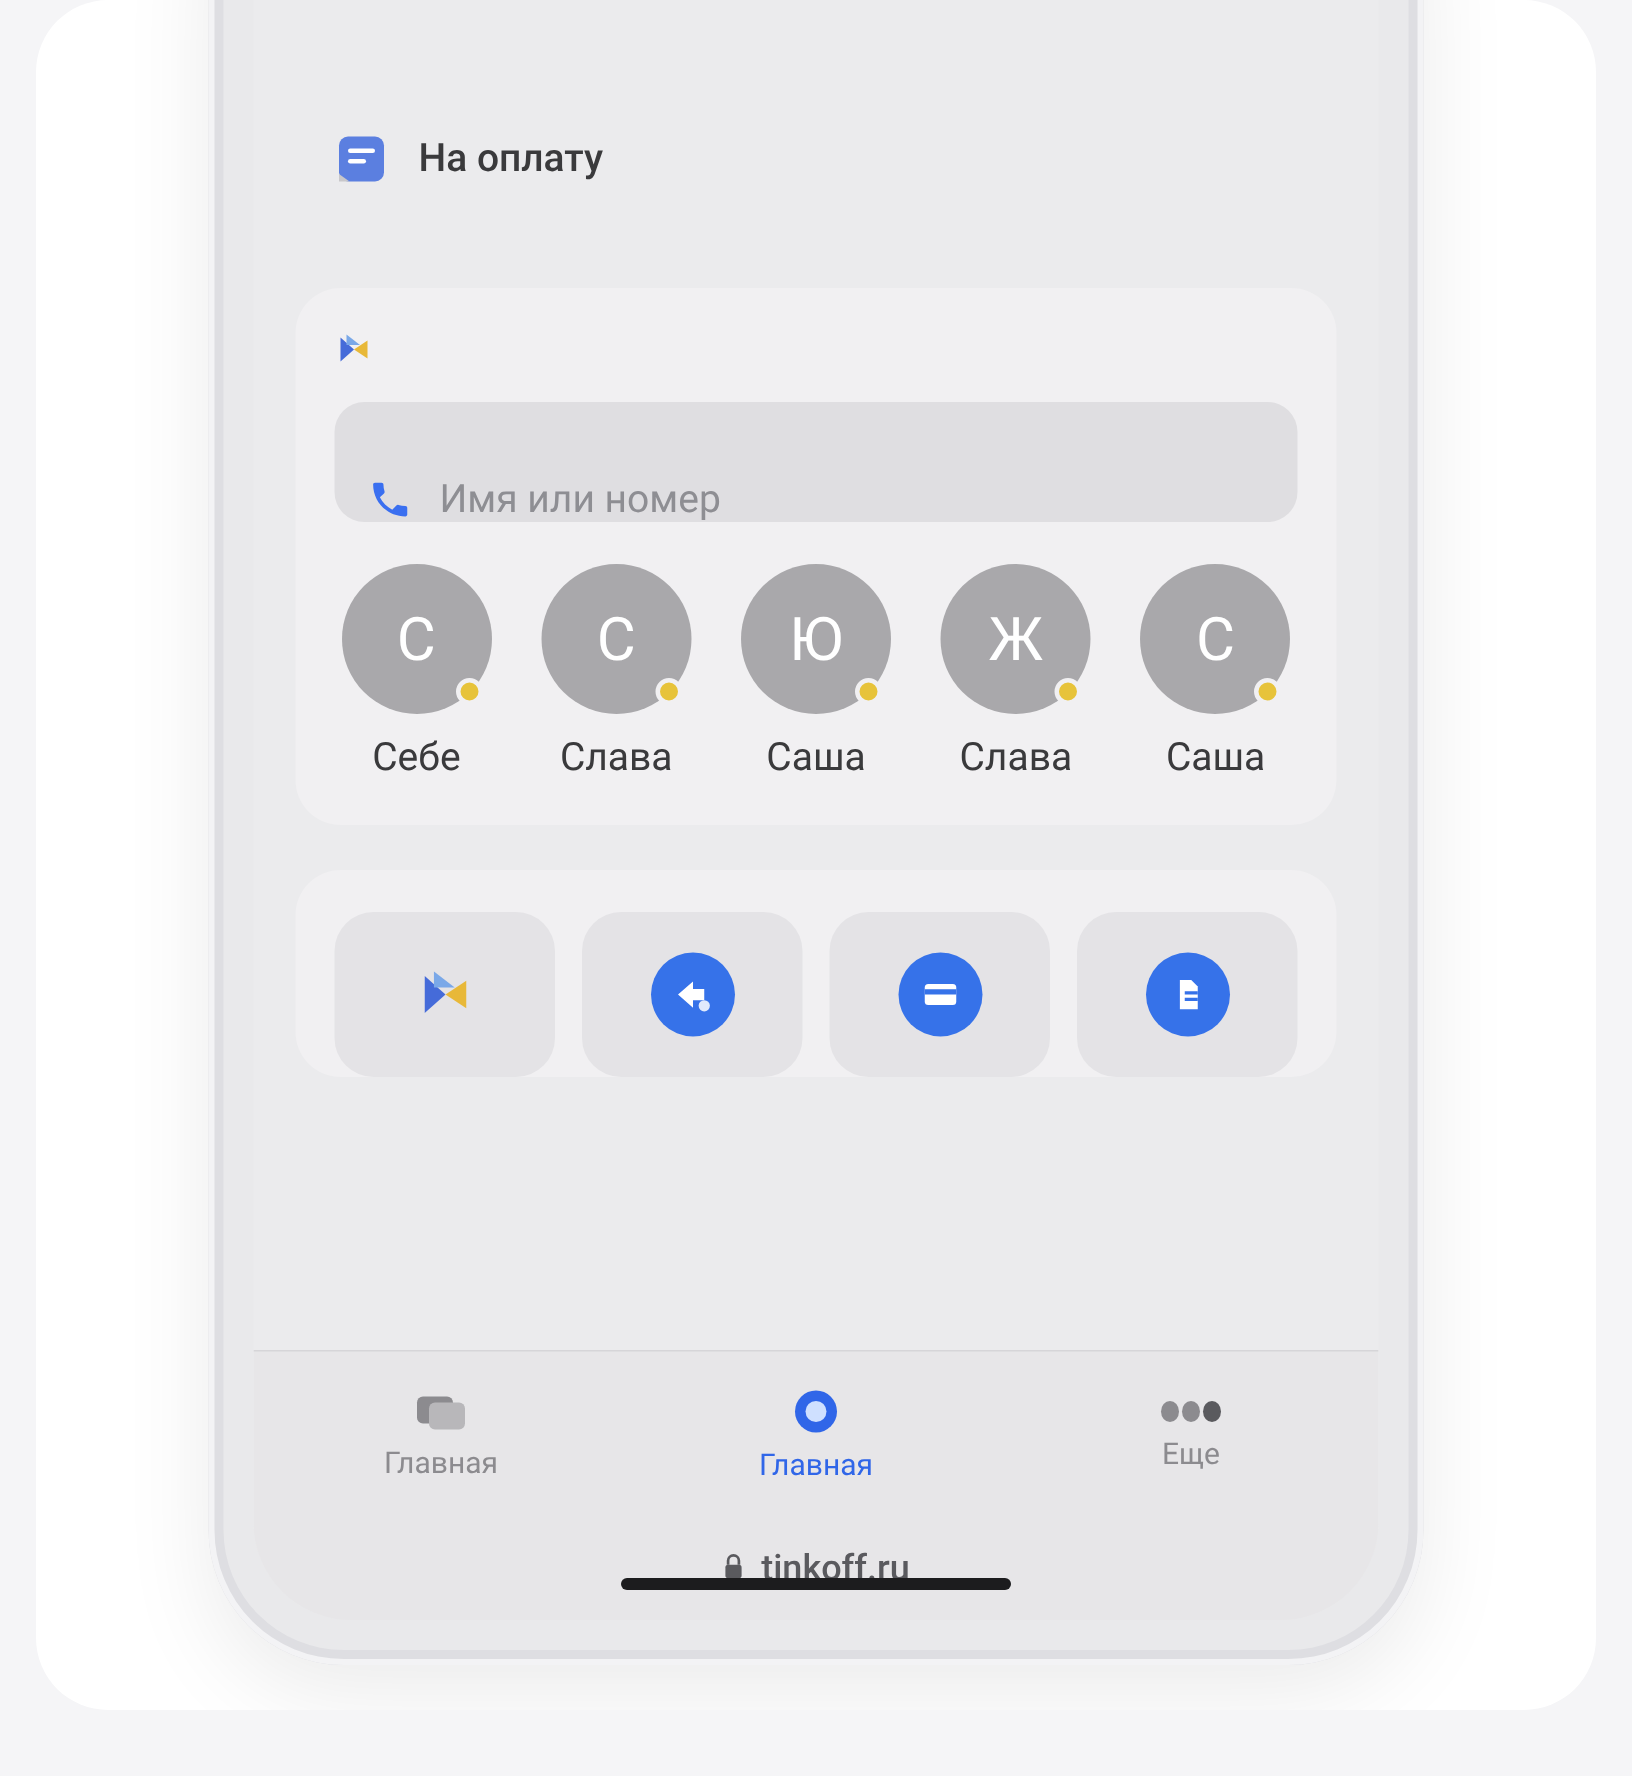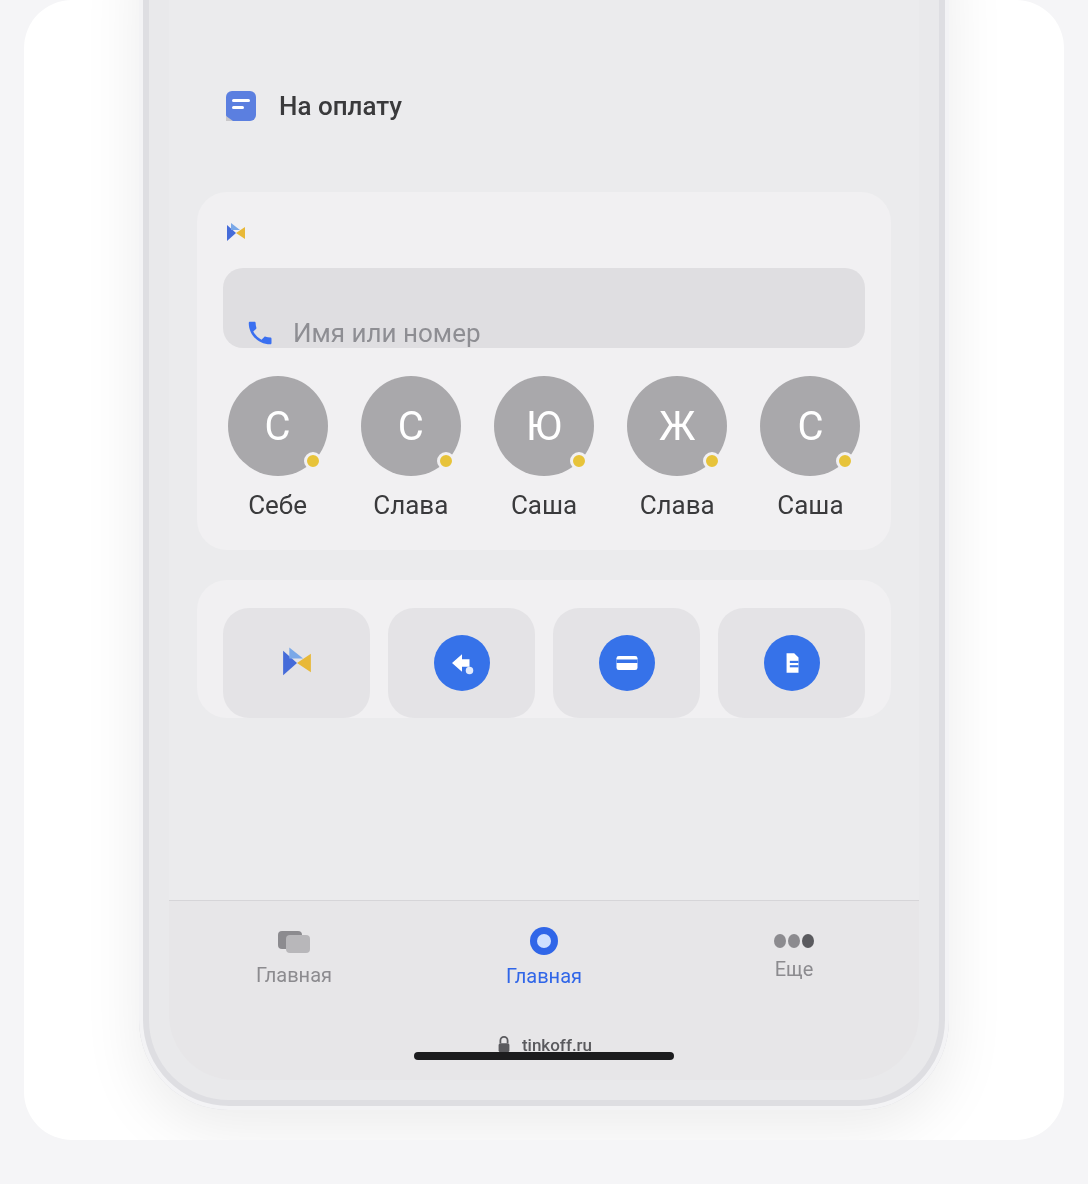--- a/index.html
+++ b/index.html
@@ -196,21 +196,21 @@
 
   
   .browser {
     height: 70px;
     background:#e7e6e8;
     display:flex;
     align-items:center;
     justify-content:center;
     gap:10px;
     color:#5a5a5e;
-    font-size:17px;
+    font-size:24px;
     font-weight:500;
   }
   .home-indicator {
     position:absolute;
     bottom:20px;
     left:50%;
     transform:translateX(-50%);
     width:260px;
     height:8px;
     background:#1c1c1e;

